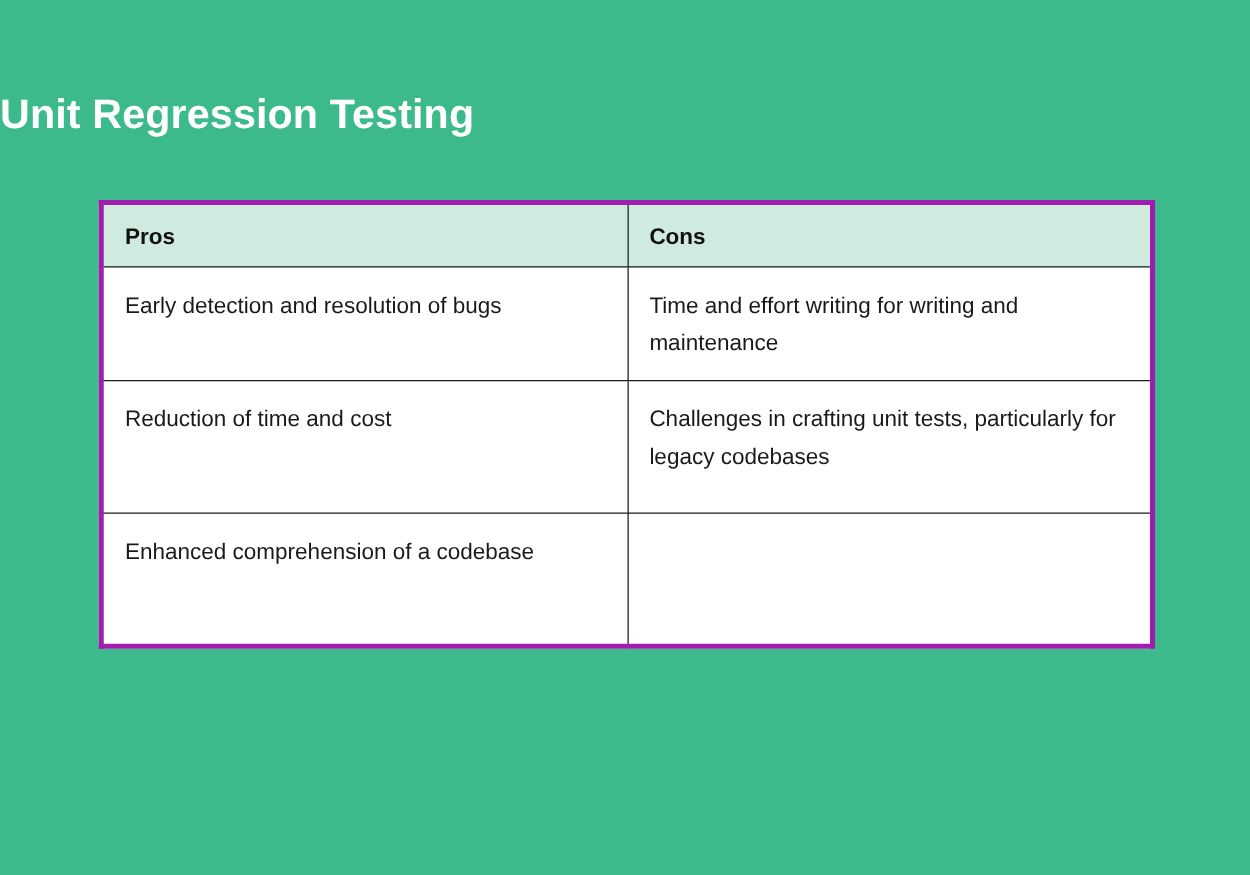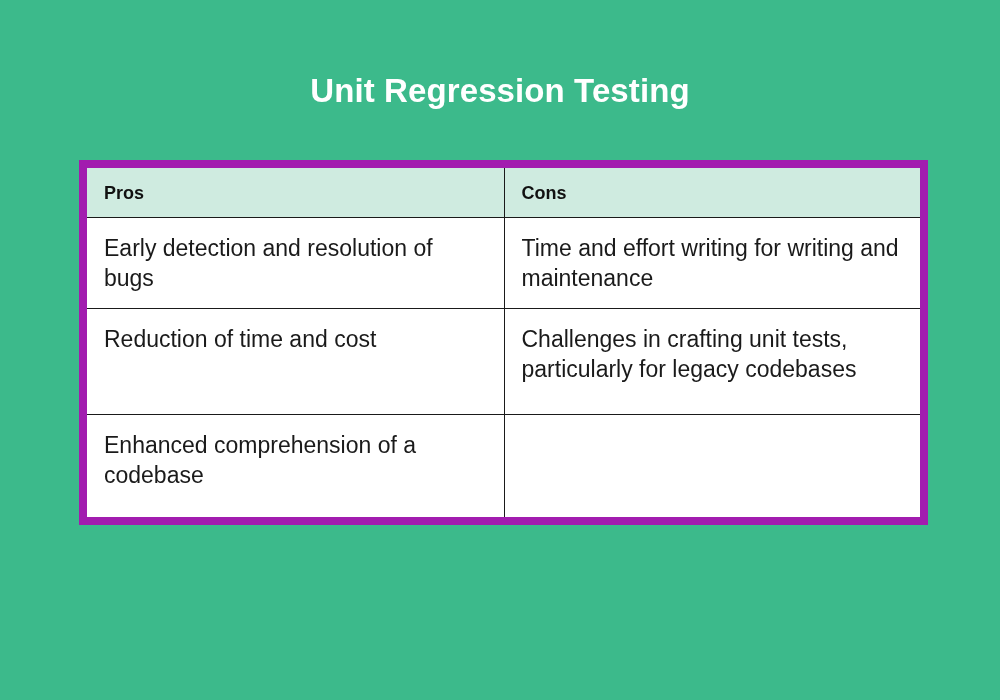--- a/index.html
+++ b/index.html
@@ -19,36 +19,36 @@
     width: 1000px;
     height: 700px;
     background: #3cba8b;
     box-sizing: border-box;
   }
   #page-title {
     position: absolute;
     left: 0;
     top: 70px;
     width: 1000px;
-    text-align: center;
+    text-align: left;
     color: #ffffff;
     font-size: 33px;
     font-weight: bold;
     letter-spacing: 0.1px;
     line-height: 42px;
     white-space: nowrap;
   }
   #proscons-table {
     position: absolute;
     left: 79px;
     top: 160px;
     width: 841px;
     border-collapse: collapse;
     background: #ffffff;
-    border: 8px solid #a21caf;
+    border: 4px solid #a21caf;
     table-layout: fixed;
   }
   #proscons-table col.col-pros { width: 421px; }
   #proscons-table col.col-cons { width: 420px; }
   #proscons-table th,
   #proscons-table td {
     border: 1px solid #1a1a1a;
     padding: 0;
     vertical-align: top;
     text-align: left;
@@ -58,21 +58,21 @@
     height: 49px;
     font-size: 18px;
     font-weight: bold;
     color: #111111;
     line-height: 20px;
     padding: 15px 16px 14px 17px;
     box-sizing: border-box;
   }
   #proscons-table tbody td {
     background: #ffffff;
-    font-size: 23px;
+    font-size: 18px;
     font-weight: normal;
     color: #1a1a1a;
     line-height: 30px;
     padding: 15px 20px 15px 17px;
     box-sizing: border-box;
   }
   #proscons-table tbody tr.row-h84 td { height: 84px; }
   #proscons-table tbody tr.row-h83 td { height: 106px; }
   #proscons-table tbody tr.row-h85 td { height: 85px; }
   #proscons-table tbody tr.row-h86 td { height: 86px; }

